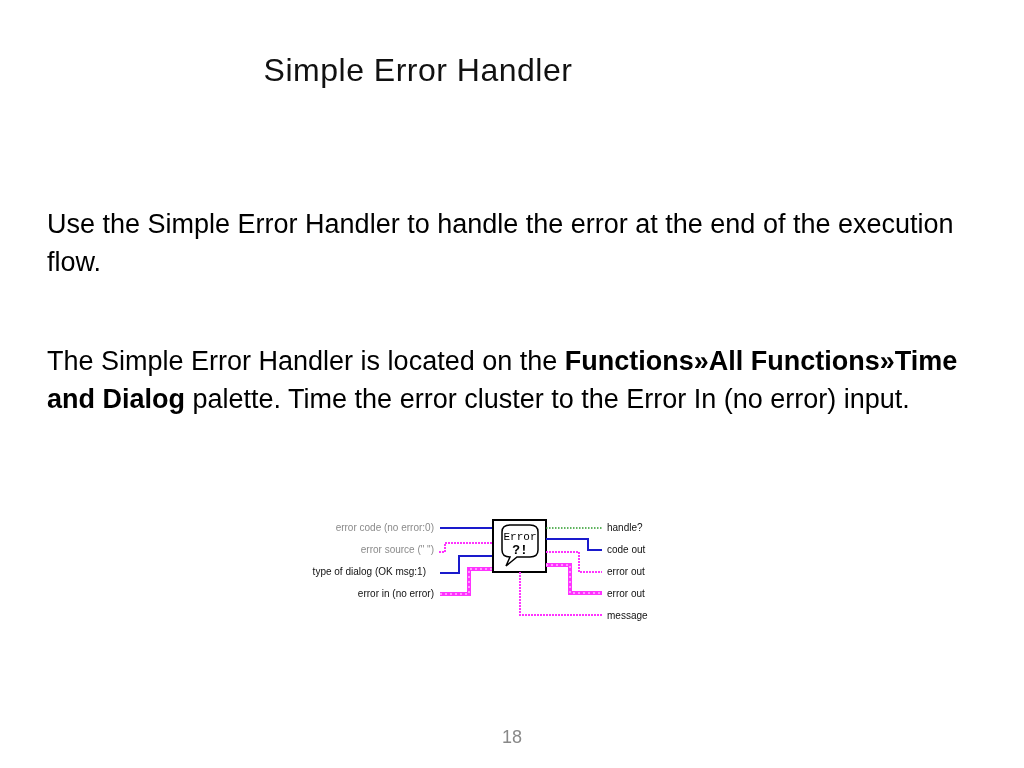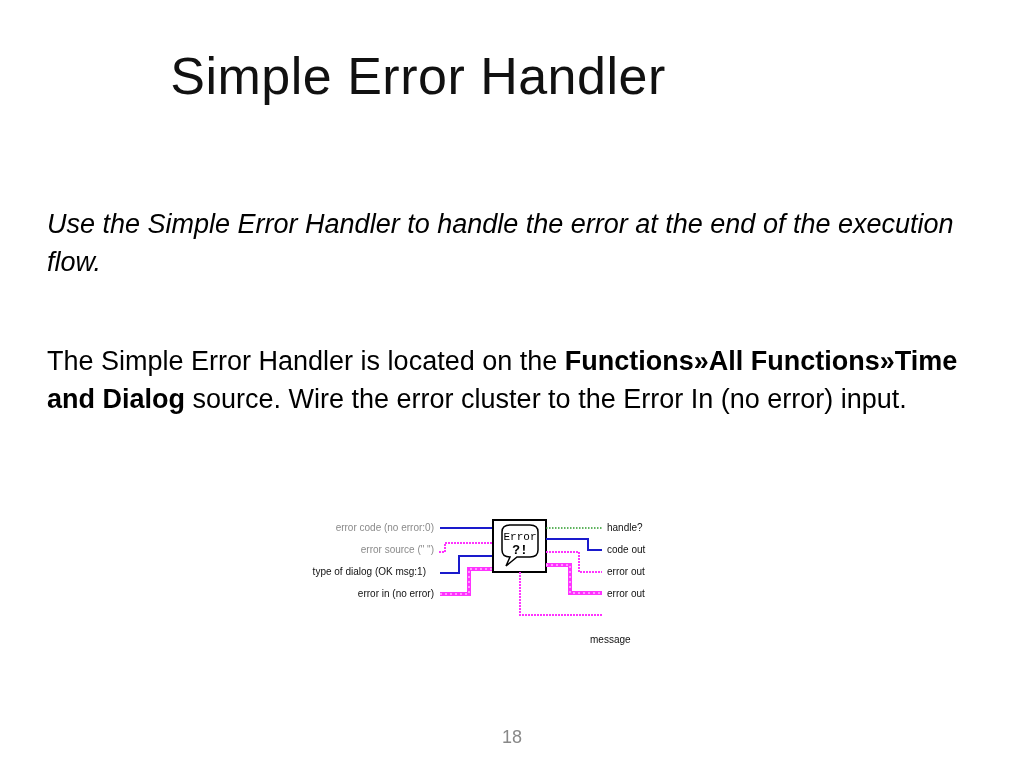--- a/index.html
+++ b/index.html
@@ -1,51 +1,51 @@
 <!DOCTYPE html>
 <html><head>
 <meta charset="utf-8">
 <style>
   html, body { margin:0; padding:0; }
   body { width:1024px; height:768px; background:#ffffff; position:relative; overflow:hidden;
          font-family:"Liberation Sans", "DejaVu Sans", sans-serif; color:#000; }
-  .title { position:absolute; top:46px; left:0; width:836px; text-align:center;
-           font-size:52px; font-weight:300; color:#111; letter-spacing:0.5px; }
+  .title { position:absolute; top:52px; left:0; width:836px; text-align:center;
+           font-size:32px; font-weight:300; color:#111; letter-spacing:0.5px; }
   .body-text { position:absolute; left:47px; width:945px; font-size:27px; line-height:38px; color:#000; }
-  .p1 { top:205px;font-style:italic; }
+  .p1 { top:205px; }
   .p2 { top:342px; }
   .p2 b { font-weight:bold; }
   .diagram { position:absolute; left:230px; top:512px; width:470px; height:118px; }
   .lbl { position:absolute; font-size:10px; line-height:16px; white-space:nowrap; }
   .lbl.in { text-align:right; }
   .lbl.grey { color:#8a8a8a; }
   .lbl.black { color:#111; }
   .page-num { position:absolute; top:727px; left:0; width:1024px; text-align:center; font-size:18px; color:#888; }
 </style>
 </head>
 <body>
 
 <div class="title">Simple Error Handler</div>
 
 <div class="body-text p1">Use the Simple Error Handler to handle the error at the end of the execution flow.</div>
 
-<div class="body-text p2"><span>The Simple Error Handler is located on the </span><b>Functions»All Functions»Time and Dialog</b><span> source. Wire the error cluster to the Error In (no error) input.</span></div>
+<div class="body-text p2"><span>The Simple Error Handler is located on the </span><b>Functions»All Functions»Time and Dialog</b><span> palette. Time the error cluster to the Error In (no error) input.</span></div>
 
 <div class="diagram">
 
   <div class="lbl in grey" style="right:266px; top:8px;">error code (no error:0)</div>
   <div class="lbl in grey" style="right:266px; top:30px;">error source (" ")</div>
   <div class="lbl in black" style="right:274px; top:52px;">type of dialog (OK msg:1)</div>
   <div class="lbl in black" style="right:266px; top:74px;">error in (no error)</div>
 
   <div class="lbl black" style="left:377px; top:8px;">handle?</div>
   <div class="lbl black" style="left:377px; top:30px;">code out</div>
   <div class="lbl black" style="left:377px; top:52px;">error out</div>
   <div class="lbl black" style="left:377px; top:74px;">error out</div>
-  <div class="lbl black" style="left:360px; top:96px;margin-top:24px;">message</div>
+  <div class="lbl black" style="left:377px; top:96px;">message</div>
 
   <svg width="470" height="118" style="position:absolute;left:0;top:0;">
 
     <path d="M210 16 H263" stroke="#1a1acc" stroke-width="2" fill="none"></path>
 
     <path d="M209 40 H215 V31 H263" stroke="#ff33ff" stroke-width="2" fill="none" stroke-dasharray="2,1"></path>
 
     <path d="M210 61 H229 V44 H263" stroke="#1a1acc" stroke-width="2" fill="none"></path>
 
     <path d="M210 82 H239 V57 H263" stroke="#ff33ff" stroke-width="4" fill="none"></path>

